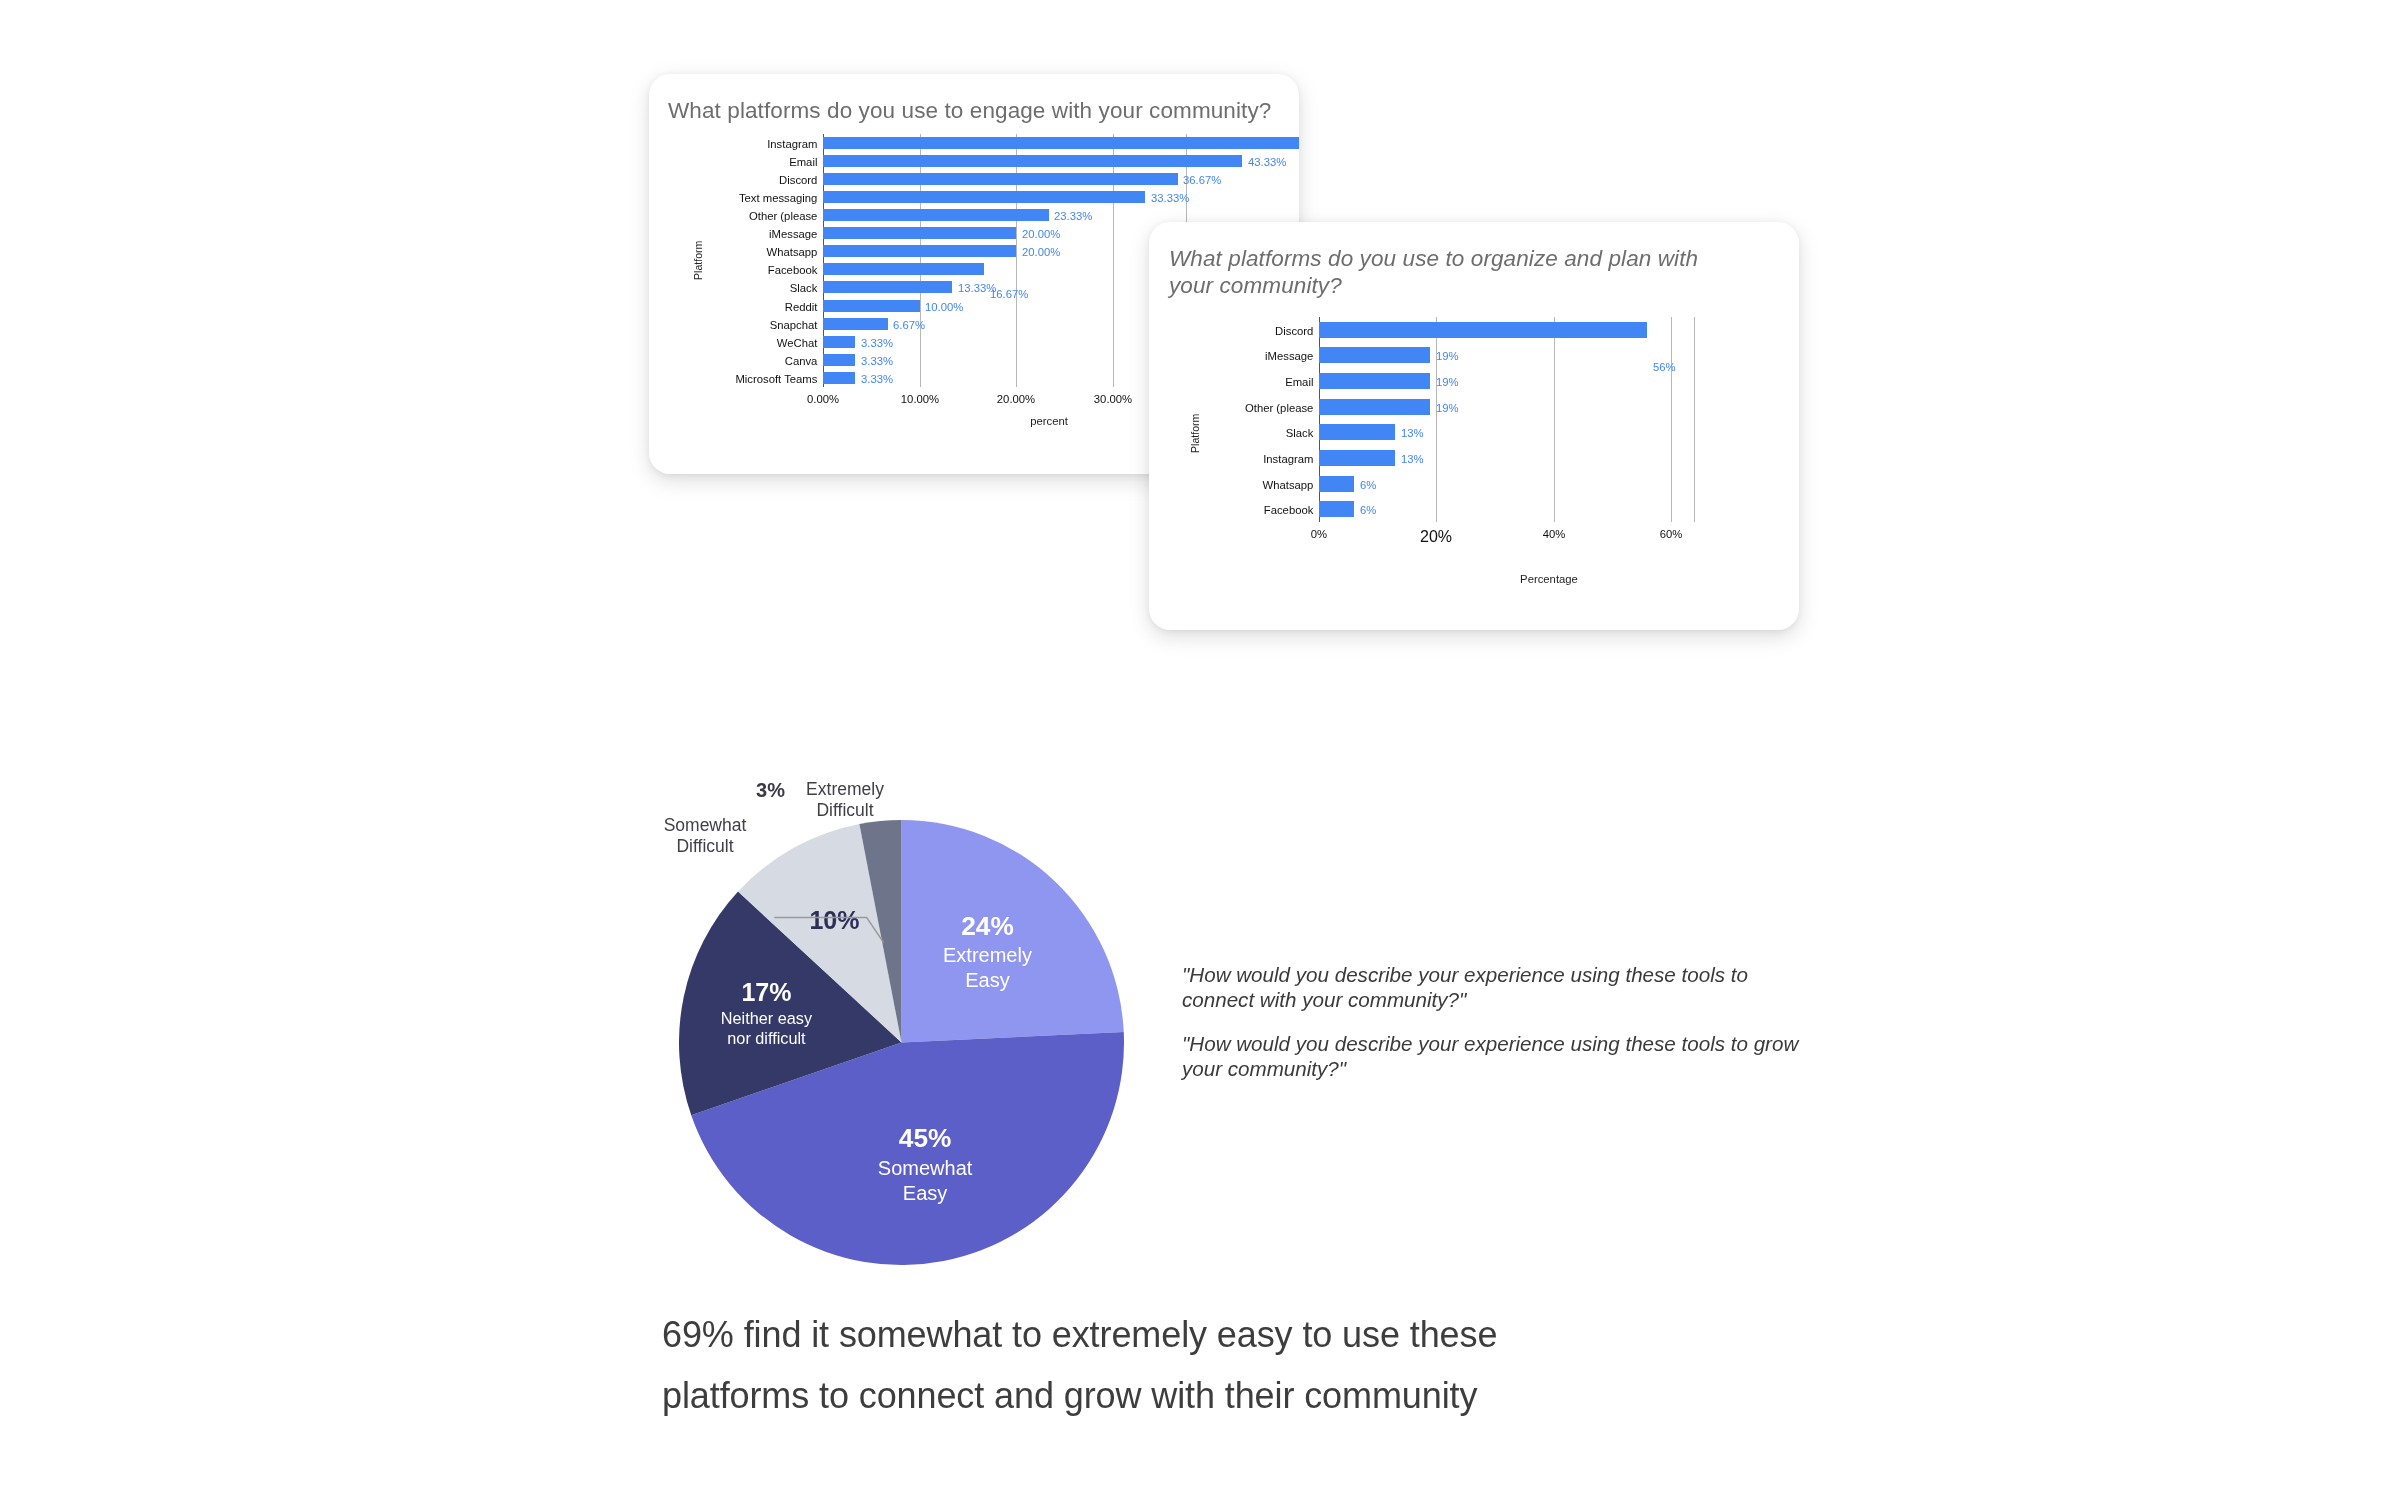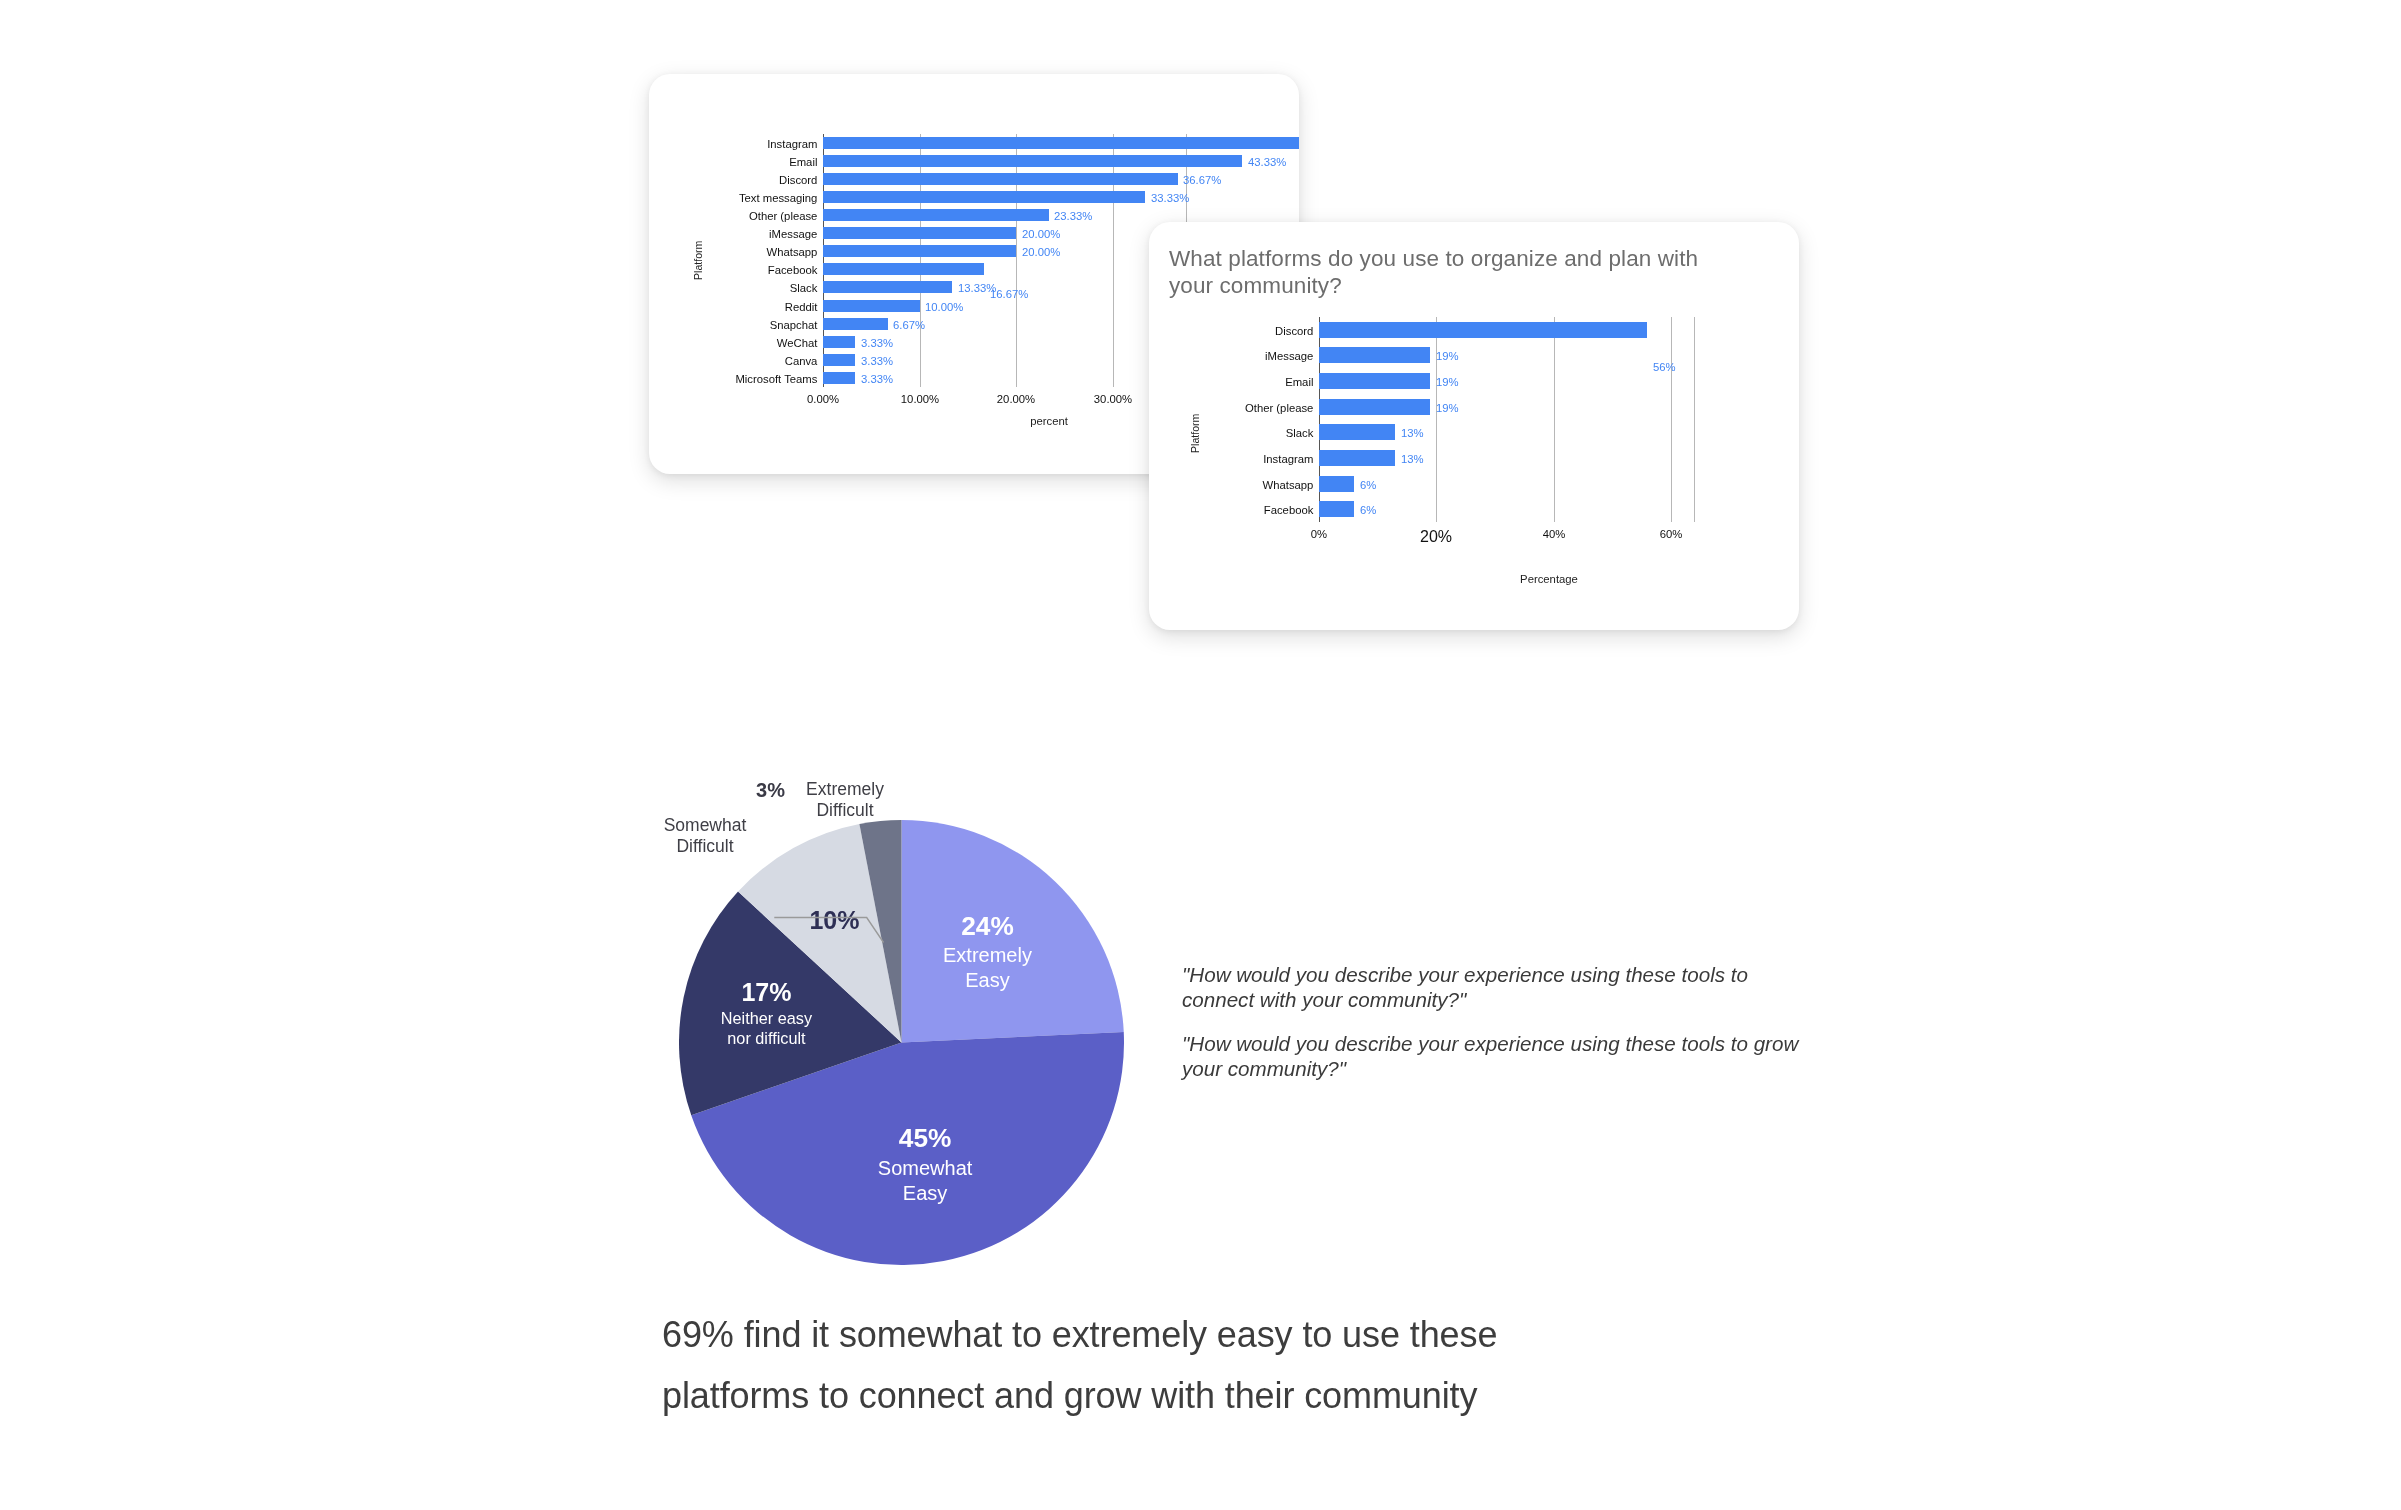--- a/index.html
+++ b/index.html
@@ -42,21 +42,21 @@
   .card-title {
     position: absolute;
     color: #6d6d6d;
     font-size: 22.5px;
     line-height: 27.5px;
     font-weight: 400;
     letter-spacing: 0.1px;
     white-space: pre-wrap;
   }
   #card-engage .card-title { left: 19px; top: 22.5px; width: 613px; }
-  #card-organize .card-title { left: 20px; top: 22.5px; width: 563px; }
+  #card-organize .card-title { left: 20px; top: 22.5px; width: 563px; font-style: italic; }
 
   
   .bar-chart {
     position: absolute;
   }
   .axis-title-y {
     position: absolute;
     font-size: 10.6px;
     color: #222;
     transform: rotate(-90deg);
@@ -167,20 +167,21 @@
     font-size: 36px;
     line-height: 61px;
     color: #3d3d3d;
     letter-spacing: -0.1px;
   }
 </style>
 </head>
 <body>
 
 <div class="card" id="card-engage">
+  <div class="card-title">What platforms do you use to engage with your community?</div>
   <div class="bar-chart" id="bc-engage" style="left: 0px; top: 0px; width: 650px; height: 400px;">
       <div class="axis-title-y" style="left: 43px; top: 206px;">Platform</div>
       <div class="plot" style="left: 174px; top: 60px; width: 363px; height: 253px;">
         <div class="axisline" style="left: 0px; height: 253px;"></div>
         <div class="gridline" style="left: 97px; height: 253px;"></div>
         <div class="gridline" style="left: 193px; height: 253px;"></div>
         <div class="gridline" style="left: 290px; height: 253px;"></div>
         <div class="gridline" style="left: 363px; height: 253px;"></div>
         <div class="bar-row" style="top: 3.1px; height: 12px;">
           <div class="cat-label" style="font-size: 11.3px; top: 1.8px;">Instagram</div>

